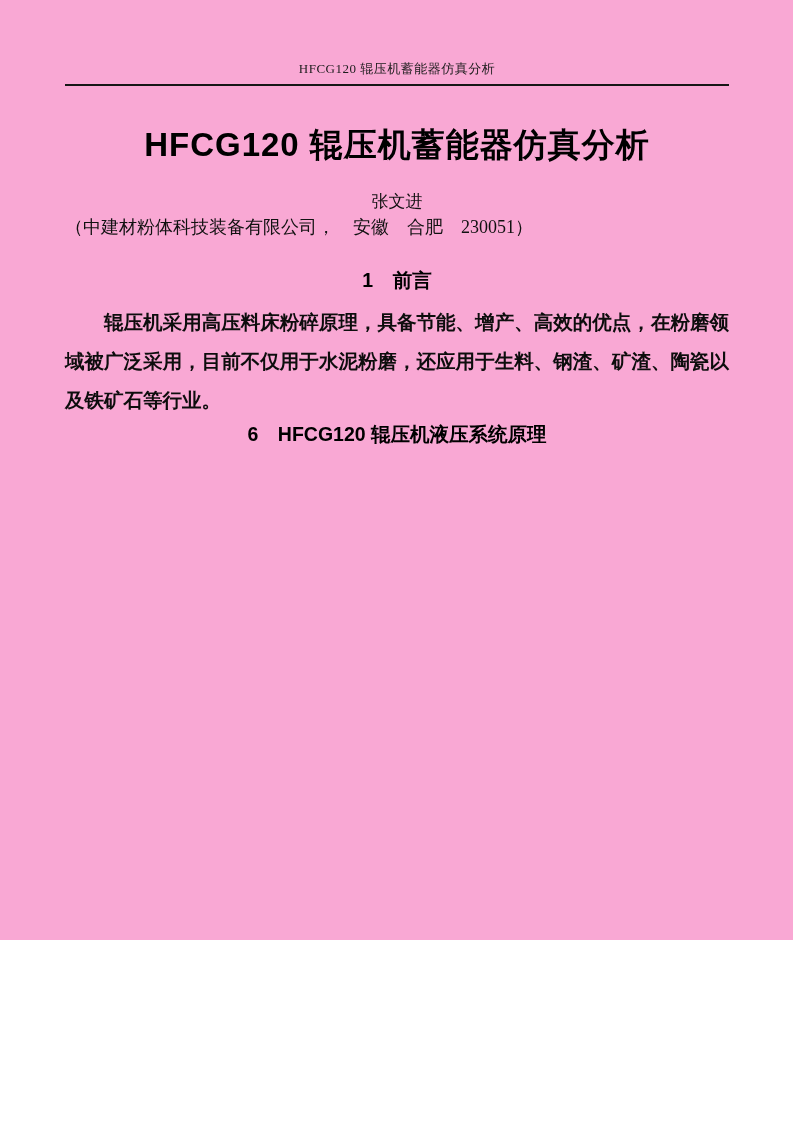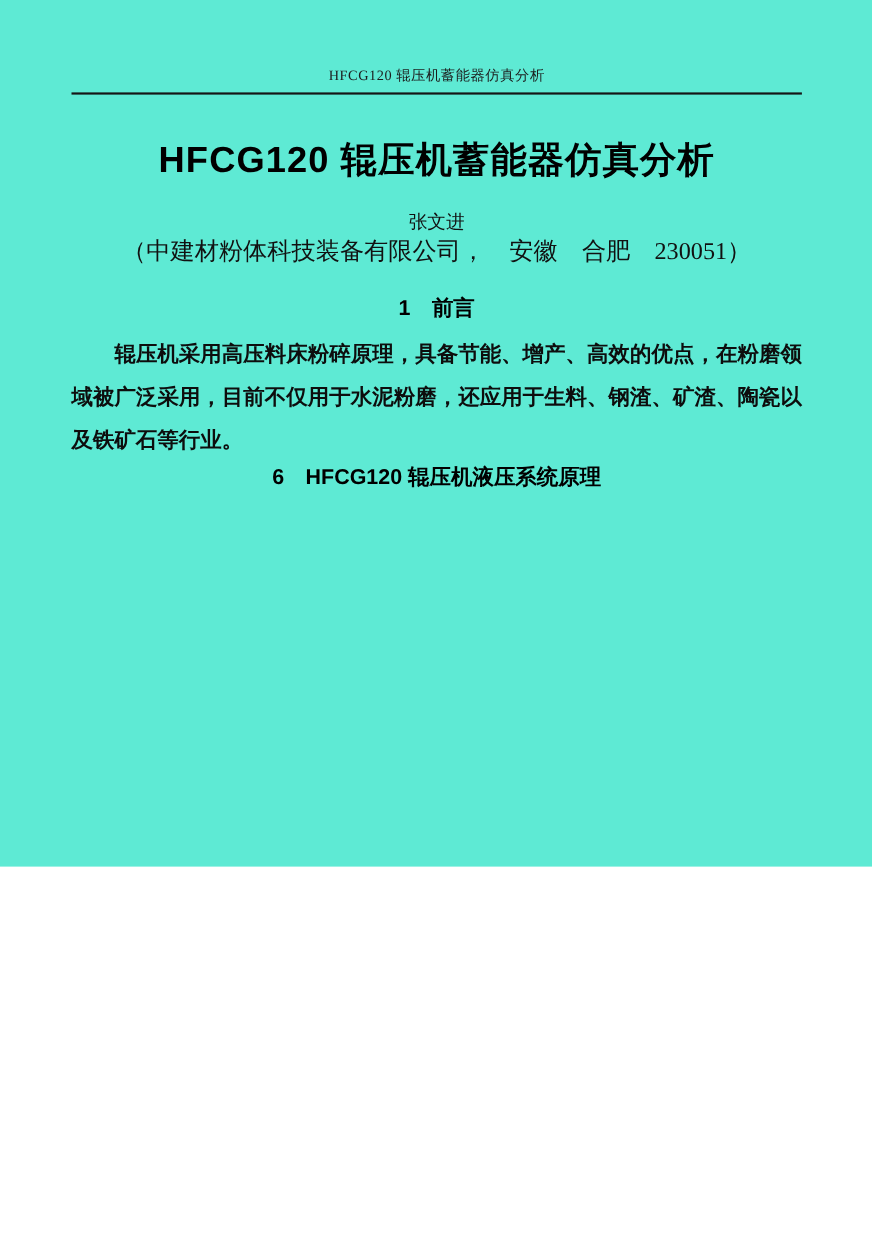--- a/index.html
+++ b/index.html
@@ -3,22 +3,22 @@
 <meta charset="utf-8">
 <style>
   html, body {
     margin: 0;
     padding: 0;
     background: #ffffff;
   }
   .page {
     position: relative;
     width: 793px;
-    height: 788px;
-    background: #5eead4;
+    height: 940px;
+    background: #f9a8d4;
     color: #0d0d0d;
     font-family: "Liberation Serif", "DejaVu Serif", serif;
     overflow: hidden;
   }
 
   
   .running-header {
     position: absolute;
     top: 61px;
     left: 65px;
@@ -58,22 +58,21 @@
   }
   .author {
     margin-top: 24px;
     text-align: center;
     font-size: 17px;
     line-height: 24px;
     color: #111111;
   }
   .affiliation {
     margin-top: 1px;
-    text-align: center;
-    font-size: 22px;
+    font-size: 18px;
     line-height: 25px;
     color: #111111;
   }
   .sec-heading {
     margin: 26px 0 9px 0;
     font-family: "Liberation Sans", "DejaVu Sans", sans-serif;
     font-weight: 700;
     font-size: 19.5px;
     line-height: 28px;
     color: #000000;

